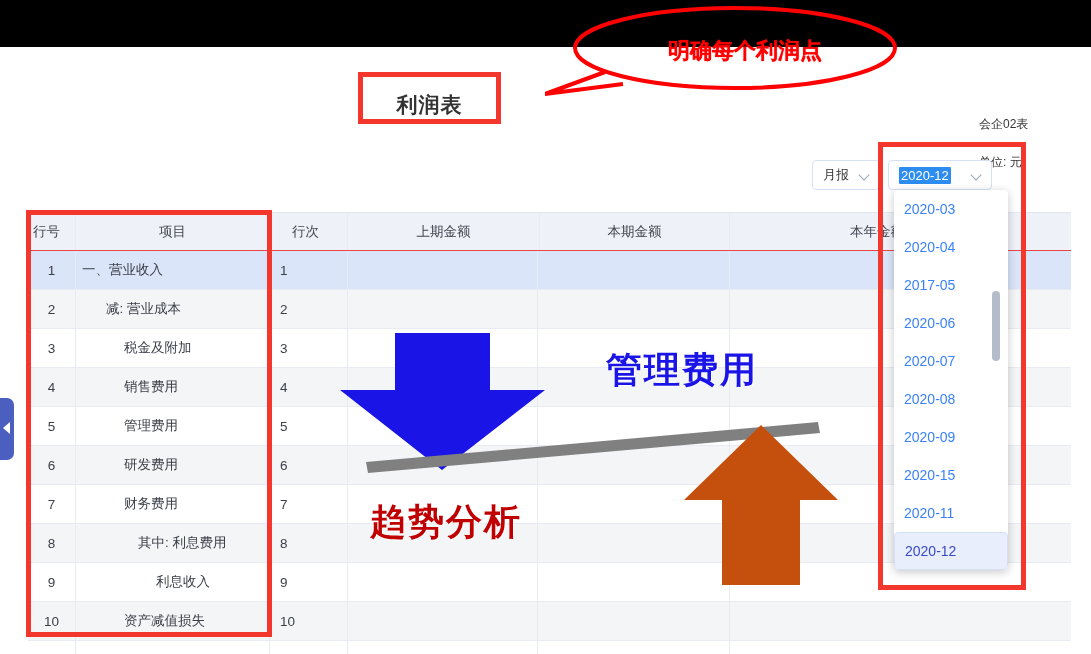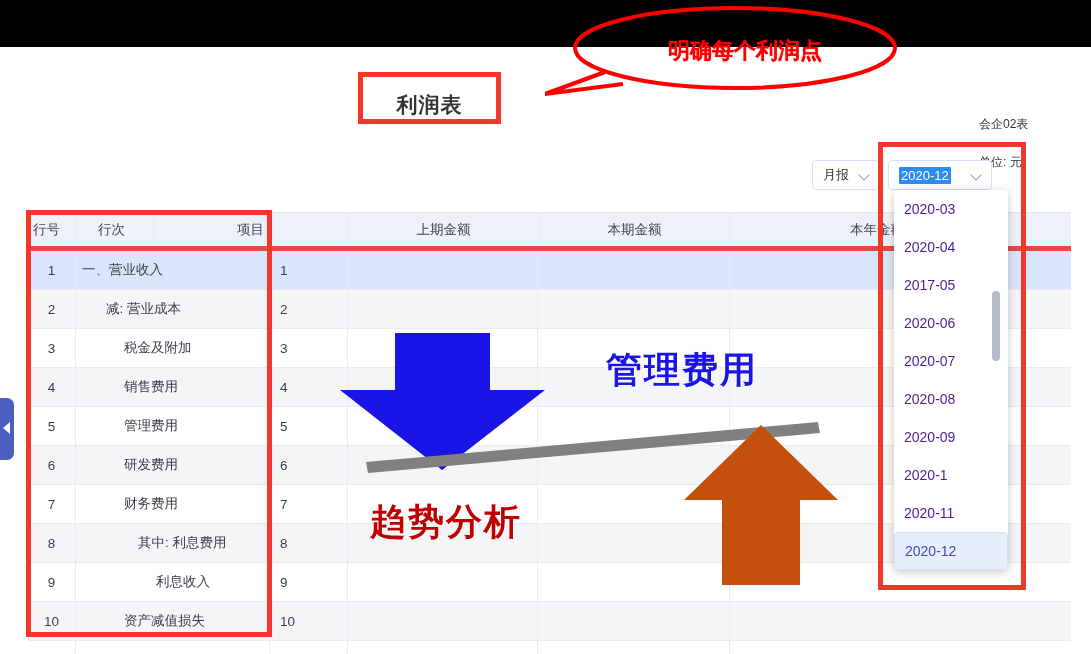--- a/index.html
+++ b/index.html
@@ -35,32 +35,32 @@
                 border-right:1.6px solid #9aa6bb;border-bottom:1.6px solid #9aa6bb;
                 transform:rotate(45deg);}
   .selected-text{background:#2d8cf0;color:#ffffff;padding:1px 2px;border-radius:1px;
                  font-size:13px;letter-spacing:0px;}
 
   
   .dropdown{position:absolute;left:894px;top:190px;width:114px;height:380px;
             background:#ffffff;border-radius:4px;
             box-shadow:0 2px 10px rgba(0,0,0,.22);overflow:hidden;z-index:30;}
   .dd-list{position:absolute;left:0;top:0;width:114px;}
-  .dd-item{height:38px;line-height:38px;padding-left:10px;font-size:14px;color:#4c1d95;
+  .dd-item{height:38px;line-height:38px;padding-left:10px;font-size:14px;color:#3b82f6;
            box-sizing:border-box;white-space:nowrap;}
   .dd-item.sel{background:#e8eefb;color:#3a49c9;}
   .dd-scroll-track{position:absolute;right:4px;top:6px;width:8px;height:368px;background:transparent;}
   .dd-scroll-thumb{position:absolute;right:4px;top:95px;width:8px;height:70px;
                    background:#b5bcc9;border-radius:4px;}
 
   
   .table{position:absolute;left:28px;top:212px;width:1043px;height:442px;
          border-top:1px solid #e2e6ee;box-sizing:border-box;}
   .trow{display:flex;height:39px;box-sizing:border-box;border-bottom:1px solid #e8ebf1;}
-  .trow.header{height:38px;background:#eef1f8;border-bottom:5px solid #ef4444;}
+  .trow.header{height:38px;background:#eef1f8;border-bottom:1px solid #ef4444;}
   .trow.r-hl{background:#dbe5f9;}
   .trow.r-alt{background:#f4f5f7;}
   .trow.r-plain{background:#ffffff;}
   .cell{box-sizing:border-box;display:flex;align-items:center;font-size:13.5px;color:#3a3f47;
         border-right:1px solid #e8ebf1;padding:0 6px;overflow:hidden;white-space:nowrap;}
   .c-no{width:48px;justify-content:center;}
   .c-item{width:194px;}
   .c-line{width:78px;padding-left:10px;}
   .c-amt{width:190px;}
   .c-amt2{width:192px;}
@@ -136,34 +136,34 @@
 
   <div class="dropdown">
     <div class="dd-list">
       <div class="dd-item">2020-03</div>
       <div class="dd-item">2020-04</div>
       <div class="dd-item">2017-05</div>
       <div class="dd-item">2020-06</div>
       <div class="dd-item">2020-07</div>
       <div class="dd-item">2020-08</div>
       <div class="dd-item">2020-09</div>
-      <div class="dd-item">2020-1</div>
+      <div class="dd-item">2020-15</div>
       <div class="dd-item">2020-11</div>
       <div class="dd-item sel">2020-12</div>
     </div>
     <div class="dd-scroll-track">
       <div class="dd-scroll-thumb"></div>
     </div>
   </div>
 
   <div class="table" id="tbl">
       <div class="trow header">
         <div class="cell c-no">行号</div>
+        <div class="cell c-item">项目</div>
         <div class="cell c-line">行次</div>
-        <div class="cell c-item">项目</div>
         <div class="cell c-amt2">上期金额</div>
         <div class="cell c-amt">本期金额</div>
         <div class="cell c-amt3">本年金额</div>
       </div>
       <div class="trow r-hl">
         <div class="cell c-no">1</div>
         <div class="cell c-item ind0">一、营业收入</div>
         <div class="cell c-line">1</div>
         <div class="cell c-amt"></div>
         <div class="cell c-amt2"></div>

